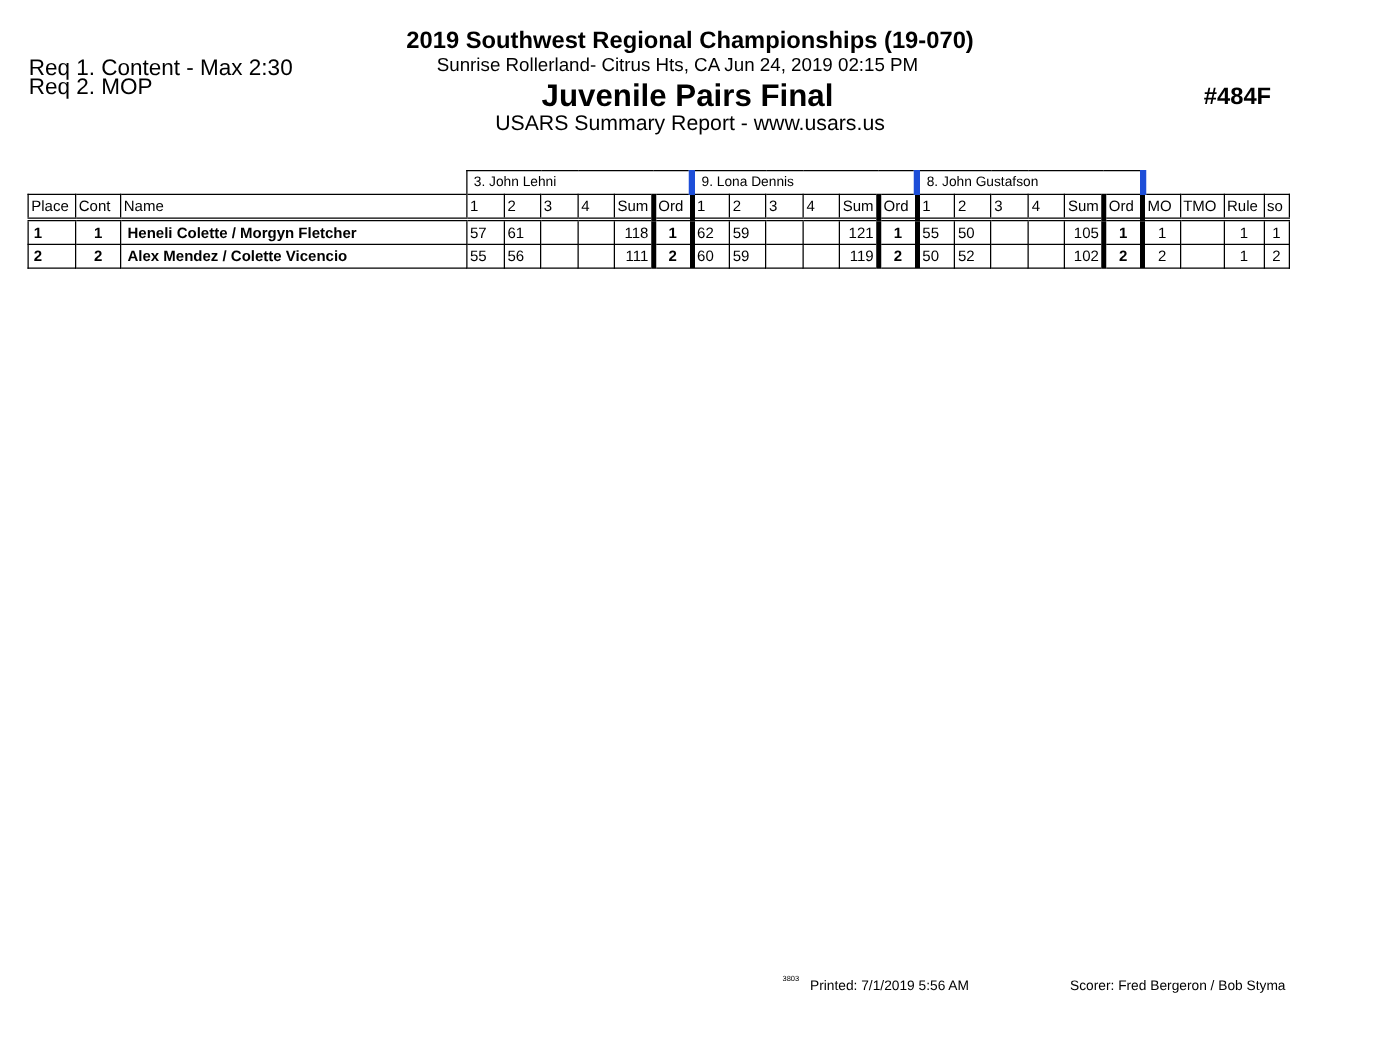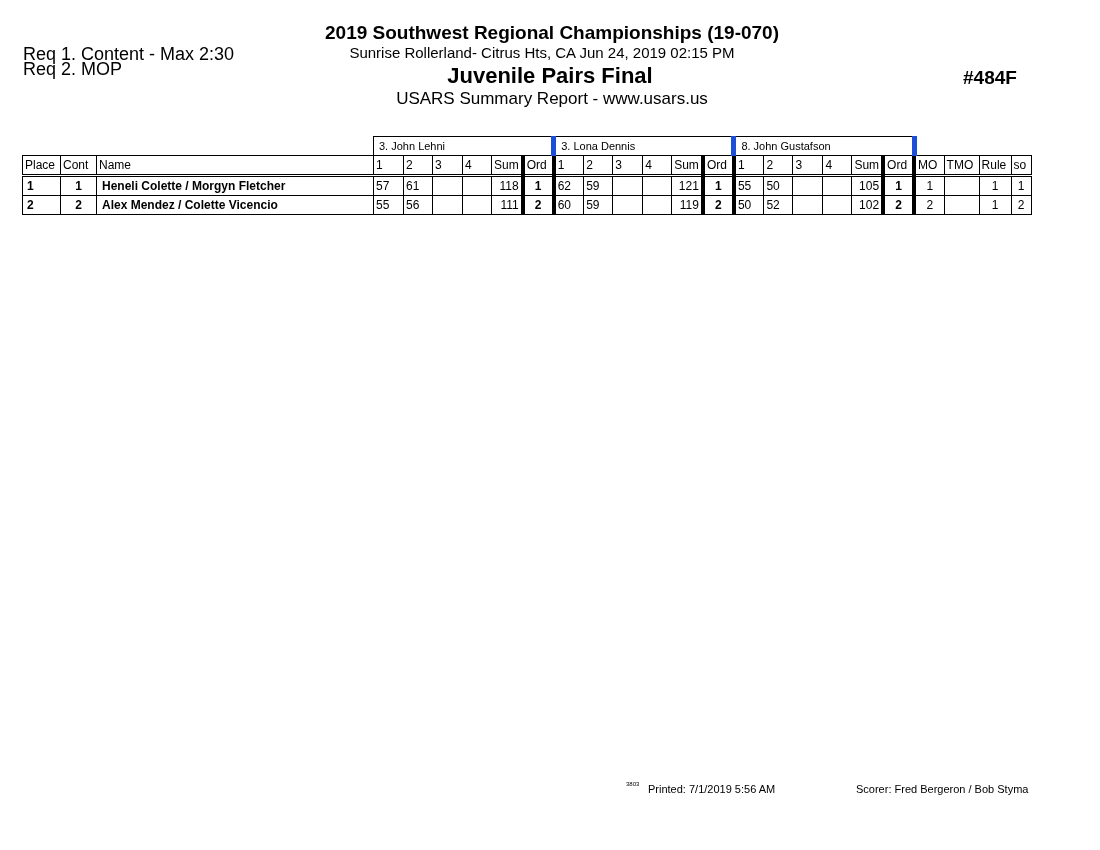--- a/index.html
+++ b/index.html
@@ -6,21 +6,21 @@
     body {
       width: 1100px; height: 850px; position: relative; overflow: hidden;
       font-family: "Liberation Sans", sans-serif; color: #000;
     }
     .req { position: absolute; left: 23px; font-size: 18px; line-height: 14px; margin-top: 22px; }
     .req1 { top: 25px; }
     .req2 { top: 40px; }
     .hdr { position: absolute; left: 0; width: 1100px; text-align: center; }
     .title { top: 22px; font-size: 19px; font-weight: bold; left: 2px; }
     .subtitle { top: 44px; font-size: 15px; left: -8px; }
-    .event { top: 63px; font-size: 22px; font-weight: bold; }
+    .event { top: 63px; font-size: 25px; font-weight: bold; }
     .report { top: 89px; font-size: 17px; left: 2px; }
     .code { position: absolute; left: 963px; top: 23px; font-size: 19px; font-weight: bold; margin-top: 44px; }
 
     table.res {
       position: absolute; left: 22px; top: 136px;
       border-collapse: collapse; table-layout: fixed;
       font-size: 12px;
     }
     table.res td {
       padding: 0 2px; height: 18px; line-height: 18px;
@@ -86,21 +86,21 @@
       <col style="width:31px">
     <col style="width:30px">
       <col style="width:35px">
       <col style="width:32px">
       <col style="width:20px">
   </colgroup>
   <tbody>
       <tr class="judge-row">
     <td colspan="3" style="border:none"></td>
     <td colspan="6" class="judge-name">3.  John Lehni</td>
-    <td colspan="6" class="judge-name">3.  Lona Dennis</td>
+    <td colspan="6" class="judge-name">9.  Lona Dennis</td>
     <td colspan="6" class="judge-name">8.  John Gustafson</td>
     <td colspan="4" style="border:none"></td>
   </tr>
   <tr class="head">
     <td class="hcell left">Place</td>
     <td class="hcell">Cont</td>
     <td class="hcell left">Name</td>
 
     <td class="hcell">1</td>
     <td class="hcell">2</td>

